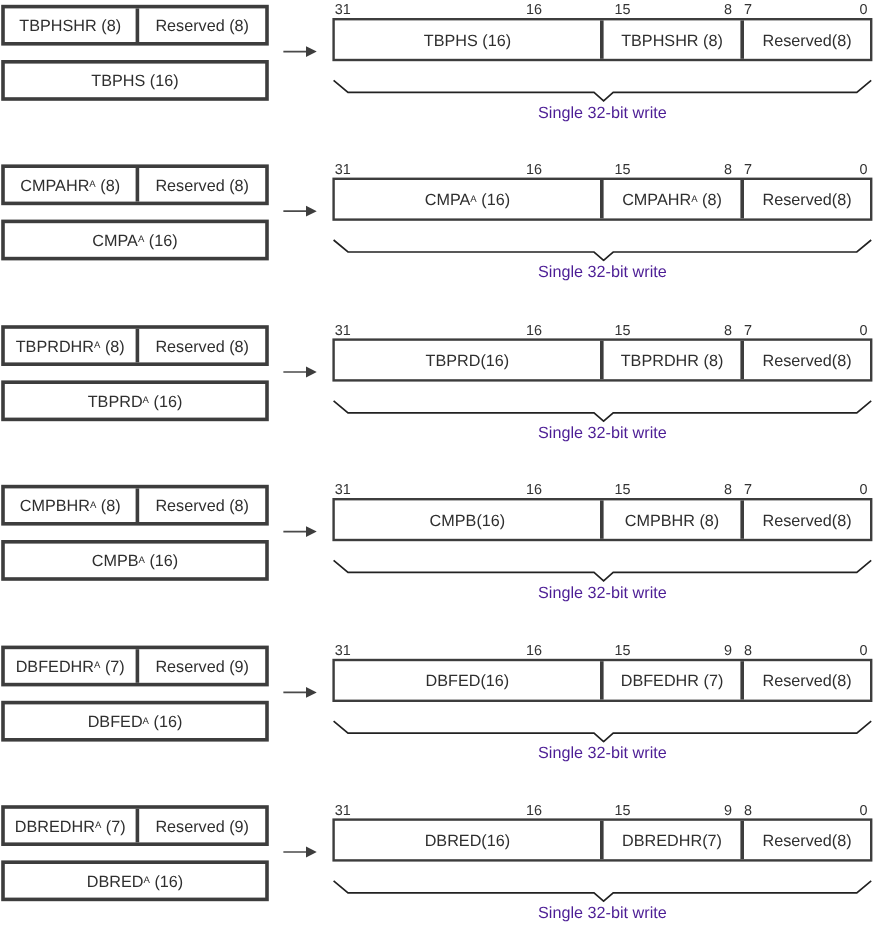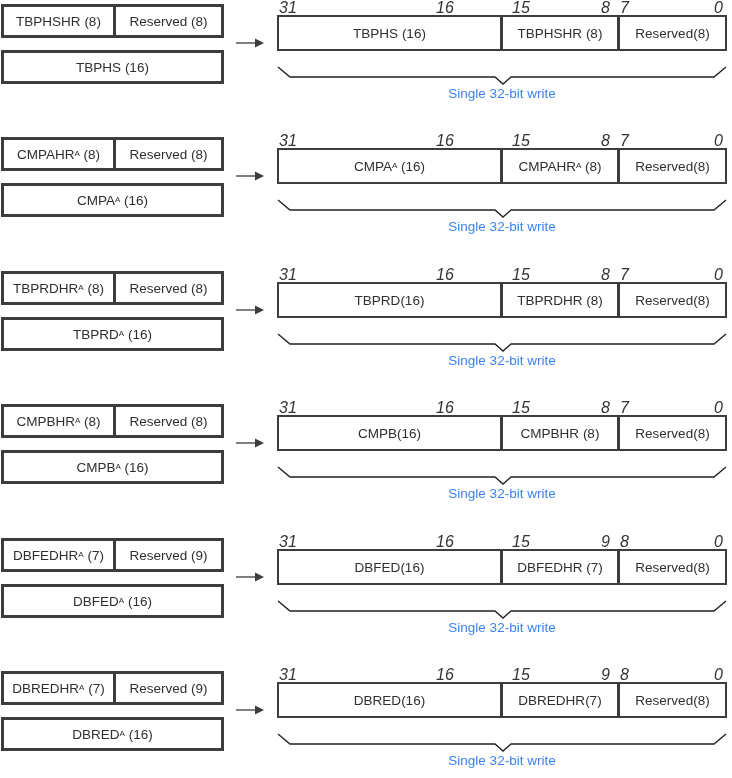--- a/index.html
+++ b/index.html
@@ -19,41 +19,41 @@
   .full-box{position:absolute;left:1px;top:48px;width:223px;height:34px;
     border:3px solid #3d3d3d;box-sizing:border-box;display:flex;align-items:center;
     justify-content:center;font-size:13.5px;white-space:pre;background:#fff;}
 
   sup.fn{font-size:8px;line-height:0;vertical-align:4px;letter-spacing:0;}
 
   
   .arrow{position:absolute;left:236px;top:33px;}
 
   
-  .bit{position:absolute;top:0;font-size:16px;line-height:12px;color:#333;white-space:pre;font-style:italic;}
+  .bit{position:absolute;top:0;font-size:12px;line-height:12px;color:#333;white-space:pre;}
   .b31{left:279px;}
   .b16{left:395px;width:100px;text-align:center;}
   .b15{left:512px;}
   .bhi{left:510px;width:100px;text-align:right;}
   .blo{left:620px;}
   .b0{left:623px;width:100px;text-align:right;}
 
   
   .reg-box{position:absolute;left:277px;top:13px;width:450px;height:36px;
     border:2px solid #3d3d3d;box-sizing:border-box;display:flex;background:#fff;}
   .field{display:flex;align-items:center;justify-content:center;
     font-size:13.5px;white-space:pre;box-sizing:border-box;}
   .f1{width:221px;}
   .f2{width:117px;border-left:3px solid #3d3d3d;}
   .f3{width:108px;border-left:3px solid #3d3d3d;}
 
   
   .brace{position:absolute;left:277px;top:63px;}
   .caption{position:absolute;left:277px;top:84px;width:450px;text-align:center;
-    font-size:13.5px;color:#3b82f6;}
+    font-size:13.5px;color:#4c1d95;}
 </style>
 </head>
 <body>
 
 <div id="canvas">
   <div class="row" style="top: 2px;">
 
     <div class="pair-box">
       <div class="pair-cell hr-cell"><span>TBPHSHR</span><sup class="fn"></sup><span> (8)</span></div>
       <div class="pair-cell res-cell"><span>Reserved</span><sup class="fn"></sup><span> (8)</span></div>

